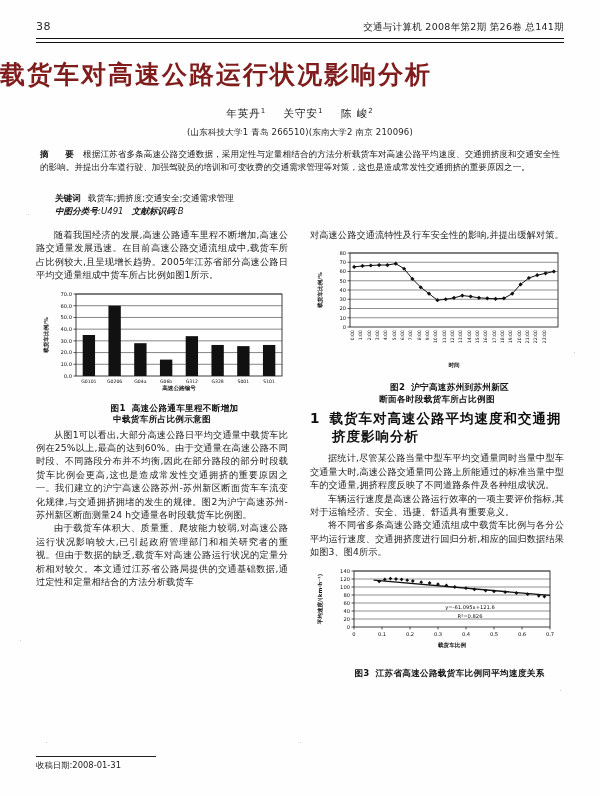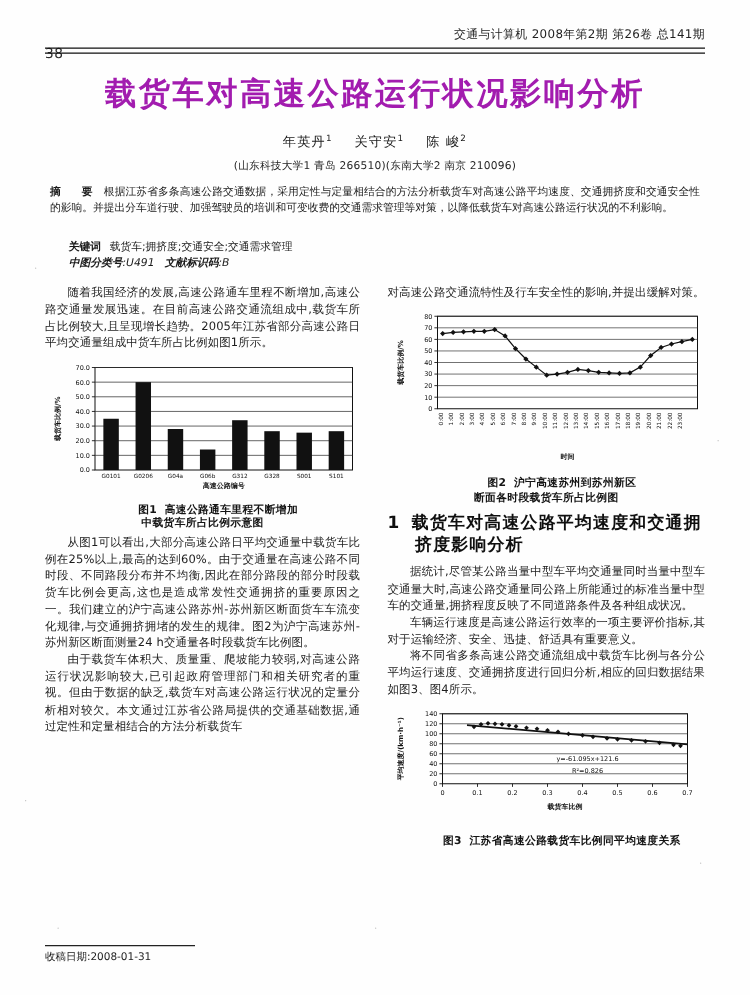--- a/index.html
+++ b/index.html
@@ -1,25 +1,25 @@
 <!DOCTYPE html>
 <html><head>
 <meta charset="utf-8">
 <style>
   html,body{margin:0;padding:0;background:#ffffff;}
   body{width:600px;height:796px;font-family:"DejaVu Sans","Liberation Sans",sans-serif;color:#1a1a1a;position:relative;overflow:hidden;}
   .page{position:absolute;left:0;top:0;width:600px;height:796px;background:#fefefe;}
   
   .runhead{position:absolute;left:36px;top:20px;width:528px;height:18px;}
-  .runhead .pageno{position:absolute;left:0;top:16px;font-size:11px;color:#2a2a2a;letter-spacing:.5px;text-align:center;}
+  .runhead .pageno{position:absolute;left:0;top:0;font-size:11px;color:#2a2a2a;letter-spacing:.5px;text-align:center;}
   .runhead .journal{position:absolute;right:0;top:1px;font-size:9.5px;color:#1f1f1f;white-space:nowrap;letter-spacing:.3px;}
   .rule-top{position:absolute;left:36px;top:38px;width:528px;height:0;border-top:1.6px solid #111;}
   .rule-top2{position:absolute;left:36px;top:41.5px;width:528px;height:0;border-top:.7px solid #111;}
   
-  .title{position:absolute;left:0;top:58px;width:600px;text-align:center;font-size:25px;font-weight:bold;letter-spacing:2px;color:#a21caf;font-family:"DejaVu Sans","Liberation Sans",sans-serif;}
+  .title{position:absolute;left:0;top:58px;width:600px;text-align:left;font-size:25px;font-weight:bold;letter-spacing:2px;color:#7f1d1d;font-family:"DejaVu Sans","Liberation Sans",sans-serif;}
   .authors{position:absolute;left:0;top:106px;width:600px;text-align:center;font-size:10.5px;color:#1a1a1a;letter-spacing:1px;}
   .authors sup{font-size:7px;vertical-align:super;}
   .affil{position:absolute;left:0;top:127px;width:600px;text-align:center;font-size:8.5px;color:#1f1f1f;letter-spacing:.2px;}
   
   .abs{position:absolute;left:40px;top:148px;width:520px;font-size:8.6px;line-height:13px;color:#1a1a1a;text-align:justify;}
   .abs .lbl{font-weight:bold;letter-spacing:4px;margin-right:5px;}
   .kw{position:absolute;left:55px;top:192px;width:505px;font-size:8.6px;line-height:12px;color:#1a1a1a;}
   .kw .lbl{font-weight:bold;margin-right:7px;}
   .clc{position:absolute;left:55px;top:205px;width:505px;font-size:8.6px;line-height:12px;color:#1a1a1a;font-style:italic;}
   .clc .lbl{font-weight:bold;}
@@ -58,21 +58,21 @@
   <div class="title">载货车对高速公路运行状况影响分析</div>
 
   <div class="authors">
     <span><span>年英丹</span><sup>1</sup></span>&nbsp;&nbsp;&nbsp;
     <span><span>关守安</span><sup>1</sup></span>&nbsp;&nbsp;&nbsp;
     <span><span>陈  峻</span><sup>2</sup></span>
   </div>
   <div class="affil">(山东科技大学1   青岛 266510)(东南大学2   南京 210096)</div>
 
   <div class="abs">
-    <span class="lbl">摘　要</span><span>根据江苏省多条高速公路交通数据，采用定性与定量相结合的方法分析载货车对高速公路平均速度、交通拥挤度和交通安全性的影响。并提出分车道行驶、加强驾驶员的培训和可变收费的交通需求管理等对策，以降低载货车对高速公路运行状况的不利影响。</span>
+    <span class="lbl">摘　要</span><span>根据江苏省多条高速公路交通数据，采用定性与定量相结合的方法分析载货车对高速公路平均速度、交通拥挤度和交通安全性的影响。并提出分车道行驶、加强驾驶员的培训和可变收费的交通需求管理等对策，这也是造成常发性交通拥挤的重要原因之一。</span>
   </div>
   <div class="kw">
     <span class="lbl">关键词</span><span>载货车;拥挤度;交通安全;交通需求管理</span>
   </div>
   <div class="clc">
     <span class="lbl">中图分类号</span>:<span>U491</span>&nbsp;&nbsp;&nbsp;<span class="lbl">文献标识码</span>:<span>B</span>
   </div>
 
   <div class="colL">
 

